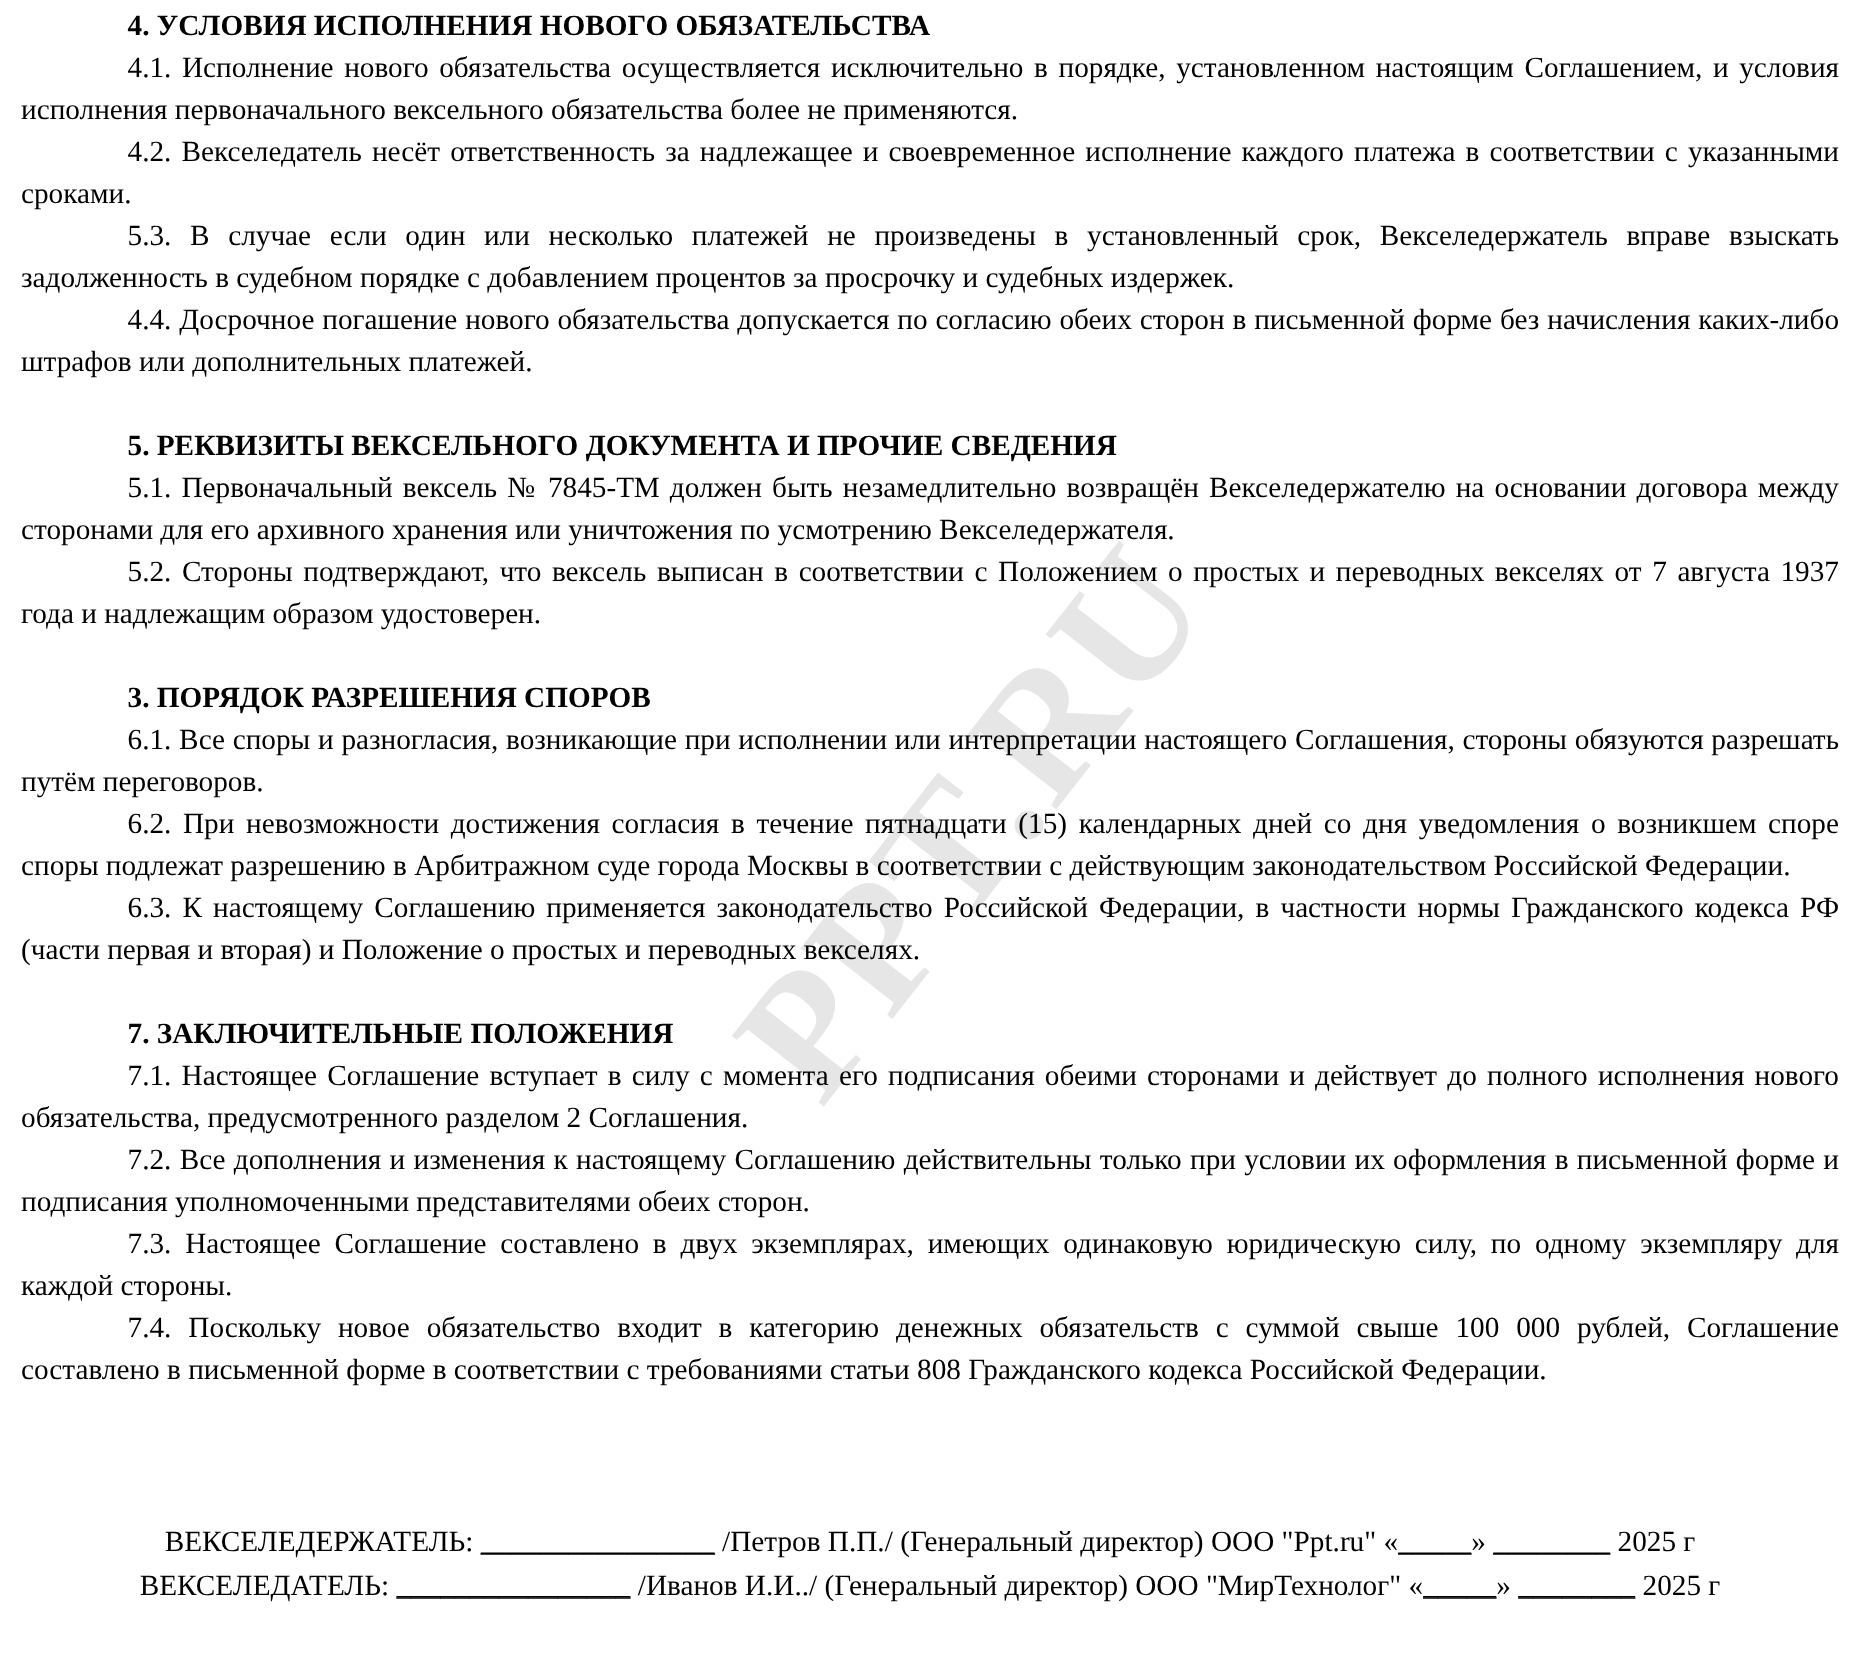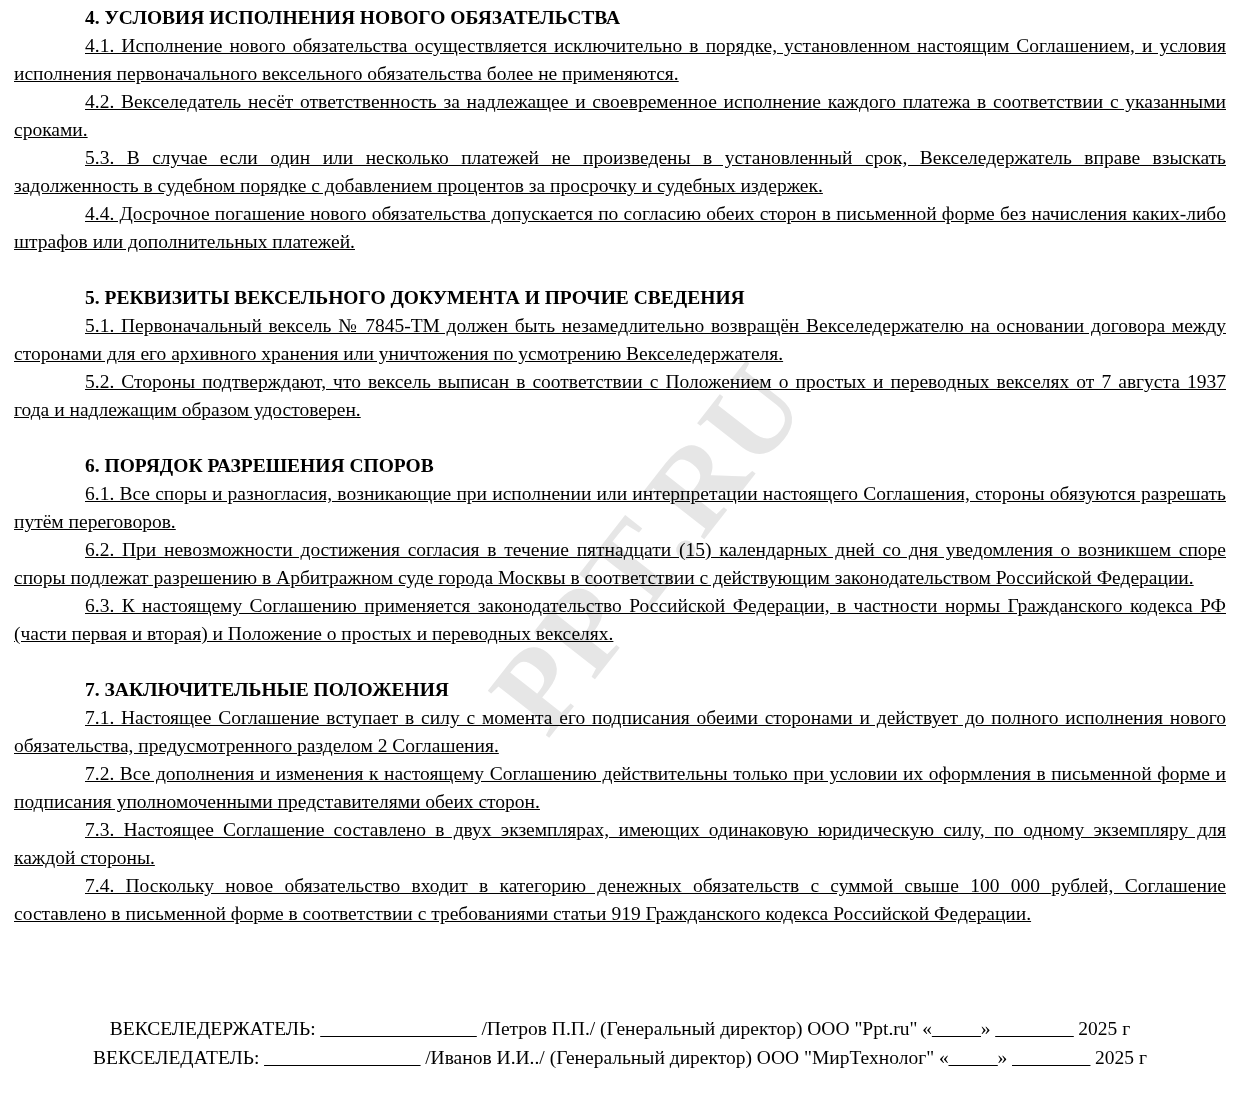--- a/index.html
+++ b/index.html
@@ -73,21 +73,20 @@
     margin-top: 28px;
   }
 
   p.para {
     margin: 0;
     font-size: 19.5px;
     line-height: 28px;
     text-align: justify;
     text-indent: 71px;
     hyphens: none;
-    text-decoration: underline;
   }
 
   
   #signatures {
     position: relative;
     z-index: 1;
     margin-top: 86px;
     font-size: 19.5px;
     line-height: 29px;
   }
@@ -116,30 +115,30 @@
     <h2 class="section-heading">4. УСЛОВИЯ ИСПОЛНЕНИЯ НОВОГО ОБЯЗАТЕЛЬСТВА</h2>
     <p class="para">4.1. Исполнение нового обязательства осуществляется исключительно в порядке, установленном настоящим Соглашением, и условия исполнения первоначального вексельного обязательства более не применяются.</p>
     <p class="para">4.2. Векселедатель несёт ответственность за надлежащее и своевременное исполнение каждого платежа в соответствии с указанными сроками.</p>
     <p class="para">5.3. В случае если один или несколько платежей не произведены в установленный срок, Векселедержатель вправе взыскать задолженность в судебном порядке с добавлением процентов за просрочку и судебных издержек.</p>
     <p class="para">4.4. Досрочное погашение нового обязательства допускается по согласию обеих сторон в письменной форме без начисления каких-либо штрафов или дополнительных платежей.</p>
 
     <h2 class="section-heading gap-before-heading">5. РЕКВИЗИТЫ ВЕКСЕЛЬНОГО ДОКУМЕНТА И ПРОЧИЕ СВЕДЕНИЯ</h2>
     <p class="para">5.1. Первоначальный вексель № 7845-ТМ должен быть незамедлительно возвращён Векселедержателю на основании договора между сторонами для его архивного хранения или уничтожения по усмотрению Векселедержателя.</p>
     <p class="para">5.2. Стороны подтверждают, что вексель выписан в соответствии с Положением о простых и переводных векселях от 7 августа 1937 года и надлежащим образом удостоверен.</p>
 
-    <h2 class="section-heading gap-before-heading">6. ПОРЯДОК РАЗРЕШЕНИЯ СПОРОВ</h2>
+    <h2 class="section-heading gap-before-heading">3. ПОРЯДОК РАЗРЕШЕНИЯ СПОРОВ</h2>
     <p class="para">6.1. Все споры и разногласия, возникающие при исполнении или интерпретации настоящего Соглашения, стороны обязуются разрешать путём переговоров.</p>
     <p class="para">6.2. При невозможности достижения согласия в течение пятнадцати (15) календарных дней со дня уведомления о возникшем споре споры подлежат разрешению в Арбитражном суде города Москвы в соответствии с действующим законодательством Российской Федерации.</p>
     <p class="para">6.3. К настоящему Соглашению применяется законодательство Российской Федерации, в частности нормы Гражданского кодекса РФ (части первая и вторая) и Положение о простых и переводных векселях.</p>
 
     <h2 class="section-heading gap-before-heading">7. ЗАКЛЮЧИТЕЛЬНЫЕ ПОЛОЖЕНИЯ</h2>
     <p class="para">7.1. Настоящее Соглашение вступает в силу с момента его подписания обеими сторонами и действует до полного исполнения нового обязательства, предусмотренного разделом 2 Соглашения.</p>
     <p class="para">7.2. Все дополнения и изменения к настоящему Соглашению действительны только при условии их оформления в письменной форме и подписания уполномоченными представителями обеих сторон.</p>
     <p class="para">7.3. Настоящее Соглашение составлено в двух экземплярах, имеющих одинаковую юридическую силу, по одному экземпляру для каждой стороны.</p>
-    <p class="para">7.4. Поскольку новое обязательство входит в категорию денежных обязательств с суммой свыше 100 000 рублей, Соглашение составлено в письменной форме в соответствии с требованиями статьи 919 Гражданского кодекса Российской Федерации.</p>
+    <p class="para">7.4. Поскольку новое обязательство входит в категорию денежных обязательств с суммой свыше 100 000 рублей, Соглашение составлено в письменной форме в соответствии с требованиями статьи 808 Гражданского кодекса Российской Федерации.</p>
 
   </div>
 
   <div id="signatures">
 
     <p class="sig-line"><span>ВЕКСЕЛЕДЕРЖАТЕЛЬ:</span><span> </span><span class="ul-blank">________________</span><span> </span><span>/Петров П.П./</span><span> </span><span>(Генеральный директор)</span><span> </span><span>ООО "Ppt.ru"</span><span> </span><span>«</span><span class="ul-blank">_____</span><span>»</span><span> </span><span class="ul-blank">________</span><span> </span><span>2025 г</span></p>
 
     <p class="sig-line"><span>ВЕКСЕЛЕДАТЕЛЬ:</span><span> </span><span class="ul-blank">________________</span><span> </span><span>/Иванов И.И../</span><span> </span><span>(Генеральный директор)</span><span> </span><span>ООО "МирТехнолог"</span><span> </span><span>«</span><span class="ul-blank">_____</span><span>»</span><span> </span><span class="ul-blank">________</span><span> </span><span>2025 г</span></p>
 
   </div>

